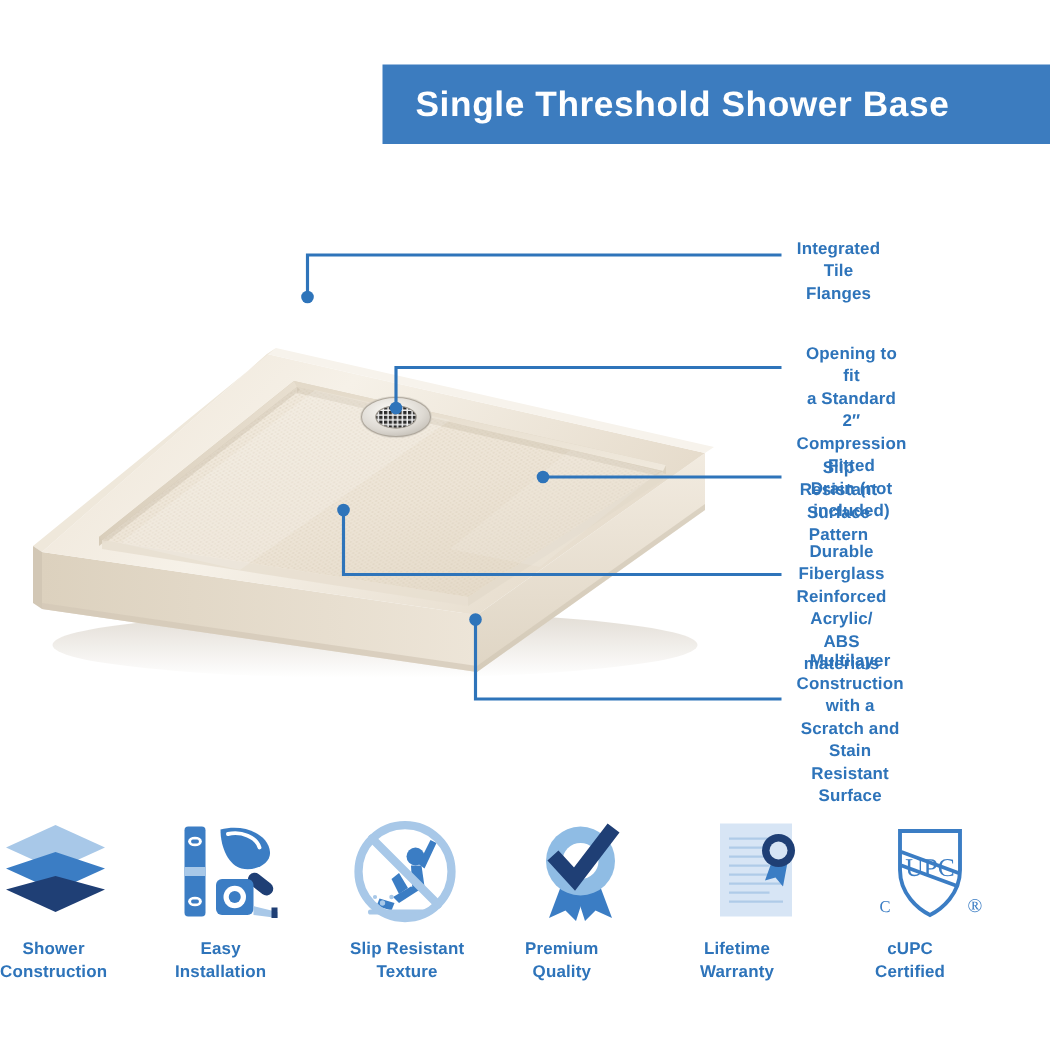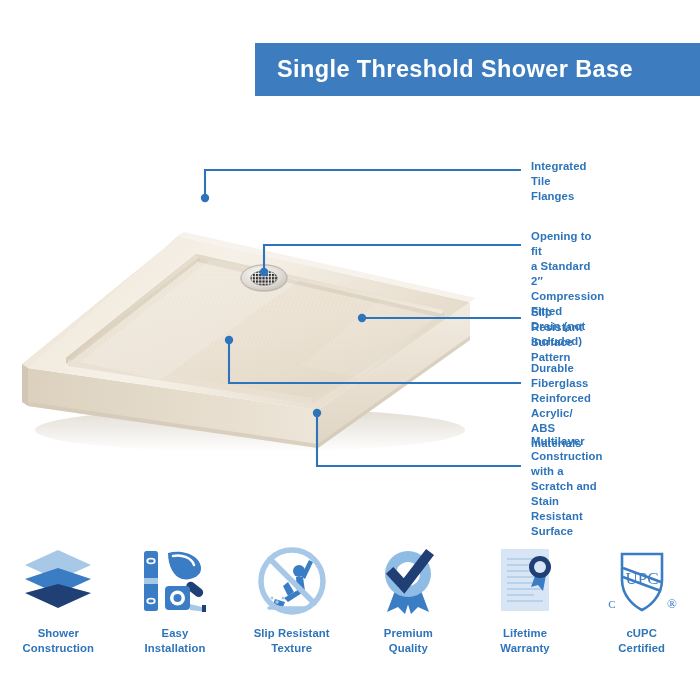--- a/index.html
+++ b/index.html
@@ -53,20 +53,21 @@
 
   
   .callout {
     position: absolute;
     color: #2E74BA;
     font-size: 11.3px;
     font-weight: bold;
     line-height: 1.33;
     letter-spacing: 0.1px;
     white-space: pre-line;
+    text-align: center;
   }
   .callout-1 { left: 531px; top: 159px; }
   .callout-2 { left: 531px; top: 229px; }
   .callout-3 { left: 531px; top: 305px; }
   .callout-4 { left: 531px; top: 361px; }
   .callout-5 { left: 531px; top: 434px; }
 
   
   .leaders {
     position: absolute;
@@ -81,21 +82,21 @@
     left: 0;
     top: 540px;
     width: 700px;
     height: 150px;
     display: flex;
   }
   .feature {
     flex: 1 1 0;
     display: flex;
     flex-direction: column;
-    align-items: center;
+    align-items: flex-start;
   }
   .feature .ficon {
     height: 82px;
     display: flex;
     align-items: center;
     justify-content: center;
   }
   .feature .flabel {
     margin-top: 4px;
     text-align: center;

